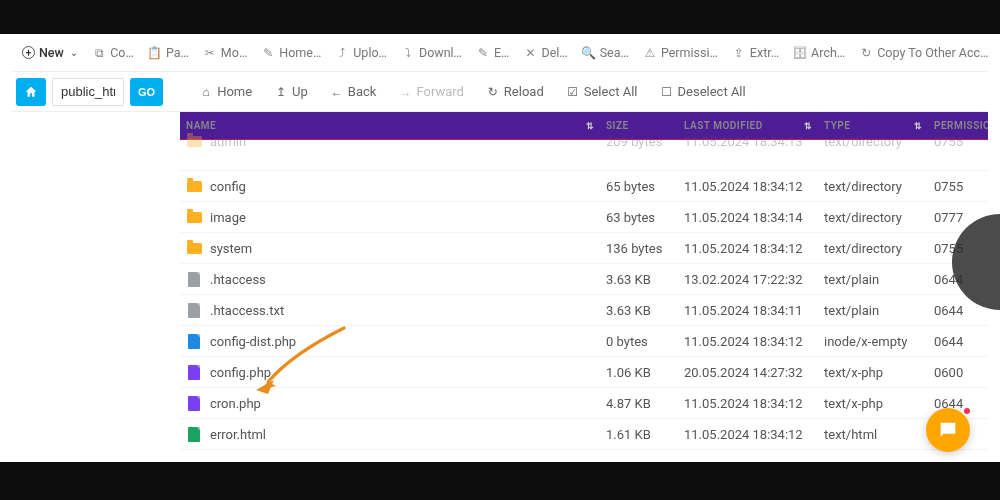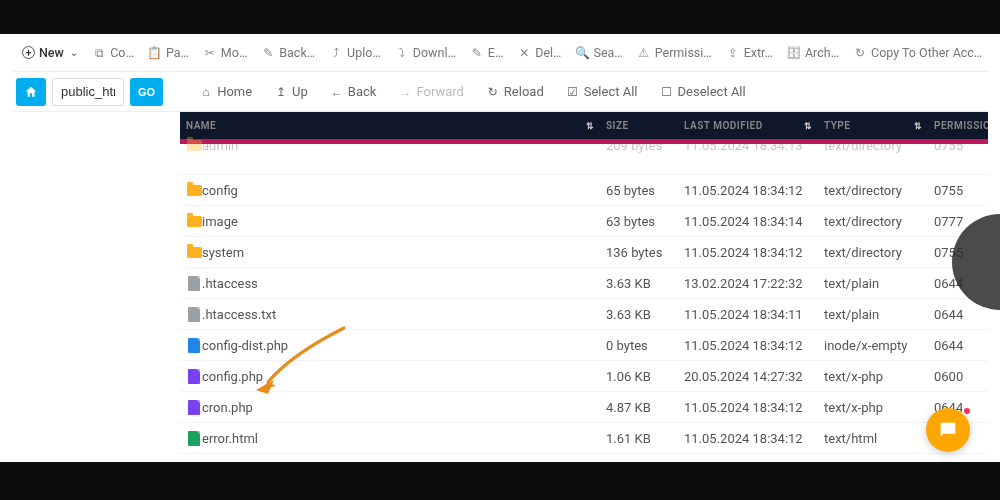--- a/index.html
+++ b/index.html
@@ -25,26 +25,26 @@
   .go-btn { height:28px; background:#00aeef; color:#fff; border:none; border-radius:3px; padding:0 8px; font-size:11px; font-weight:600; cursor:pointer; }
   .nav-link { display:inline-flex; align-items:center; gap:4px; padding:4px 8px; color:#666; font-size:13px; }
   .nav-link.disabled { color:#bbb; }
   .nav-link .ic { width:14px; height:14px; display:inline-flex; align-items:center; justify-content:center; font-size:12px; }
 
   
   .content { display:flex; height:calc(100% - 78px); }
   .sidebar-spacer { width:168px; flex:none; }
   .table-wrap { flex:1; overflow:hidden; position:relative; }
   table { width:100%; border-collapse:collapse; table-layout:fixed; }
-  thead th { text-align:left; font-size:10px; font-weight:600; letter-spacing:.5px; color:#888; text-transform:uppercase; padding:8px 6px; border-bottom:5px solid #be185d; position:relative; background:#0f172a; }
+  thead th { text-align:left; font-size:10px; font-weight:600; letter-spacing:.5px; color:#888; text-transform:uppercase; padding:8px 6px; border-bottom:1px solid #be185d; position:relative; background:#4c1d95; }
   thead th .sort { position:absolute; right:6px; top:50%; transform:translateY(-50%); font-size:9px; color:#ccc; }
   tbody tr { border-bottom:1px solid #f3f3f3; }
   tbody tr.partial td { position:relative; }
   tbody td { padding:7px 6px; font-size:13px; color:#555; white-space:nowrap; overflow:hidden; text-overflow:ellipsis; }
-  tbody td.name { display:flex; align-items:center; }
+  tbody td.name { display:flex; align-items:center; gap:8px; }
   .icon-cell { width:16px; height:16px; display:inline-flex; align-items:center; justify-content:center; flex:none; }
   .folder-ic { width:15px; height:11px; background:#ffb020; border-radius:1.5px; position:relative; }
   .folder-ic::before { content:""; position:absolute; top:-3px; left:0; width:6px; height:3px; background:#ffb020; border-radius:1px 1px 0 0; }
   .file-ic { width:12px; height:15px; border-radius:1px; position:relative; }
   .file-ic.gray { background:#9aa0a6; }
   .file-ic.blue { background:#1e88e5; }
   .file-ic.purple { background:#7b3ff2; }
   .file-ic.green { background:#1aa260; }
   .file-ic::after { content:""; position:absolute; top:0; right:0; width:4px; height:4px; background:rgba(255,255,255,.45); clip-path:polygon(100% 0,100% 100%,0 0); }
 
@@ -87,21 +87,21 @@
       <span class="tb-btn">
           <span class="ic">📋</span>
           <span>Pa…</span>
         </span>
       <span class="tb-btn">
           <span class="ic">✂</span>
           <span>Mo…</span>
         </span>
       <span class="tb-btn">
           <span class="ic">✎</span>
-          <span>Back…</span>
+          <span>Home…</span>
         </span>
       <span class="tb-btn">
           <span class="ic">⤴</span>
           <span>Uplo…</span>
         </span>
       <span class="tb-btn">
           <span class="ic">⤵</span>
           <span>Downl…</span>
         </span>
       <span class="tb-btn">

